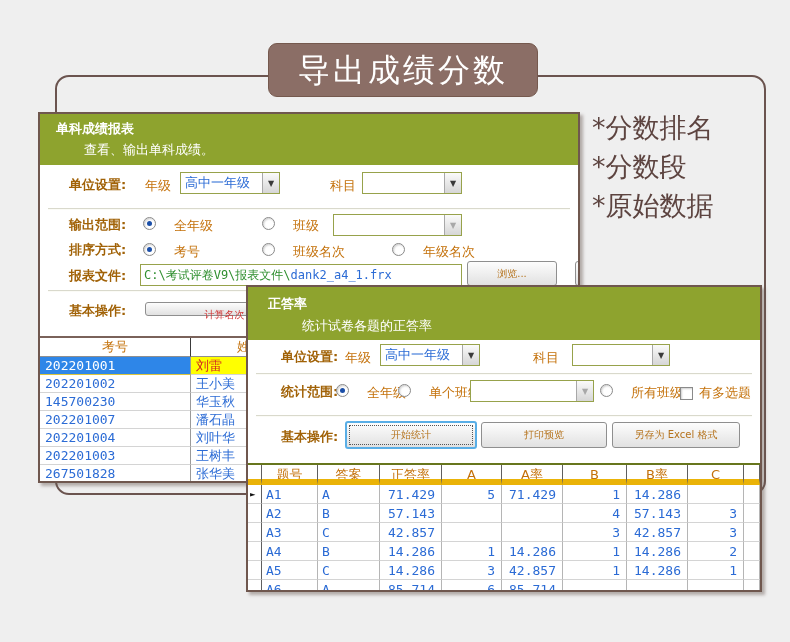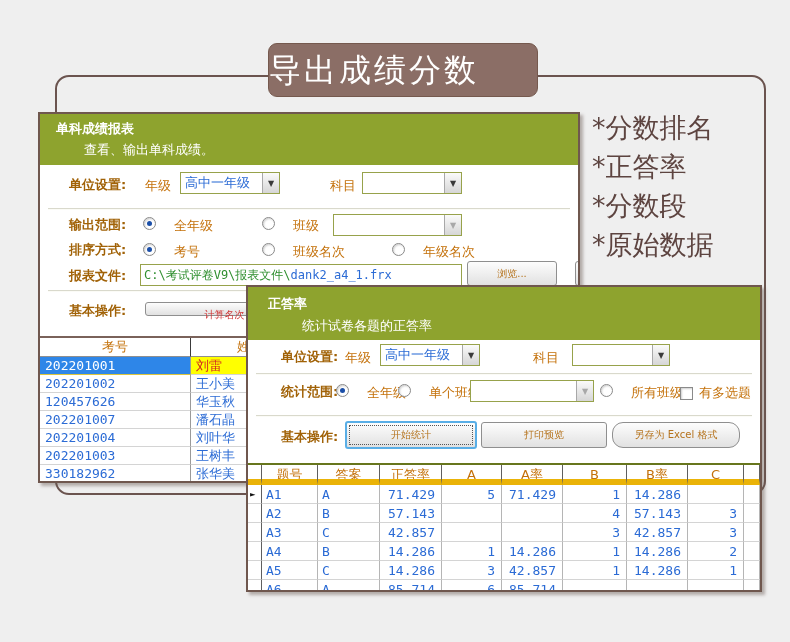--- a/index.html
+++ b/index.html
@@ -8,21 +8,21 @@
 
   .stage { position:absolute; inset:0; }
 
   
   .outer-frame { position:absolute; left:55px; top:75px; width:711px; height:420px;
     border:2px solid #6b544f; border-radius:14px; z-index:1; }
 
   
   .banner { position:absolute; left:268px; top:43px; width:270px; height:54px;
     background:#8b6e66; border:1px solid #75594e; border-radius:9px; z-index:6;
-    color:#fff; font-size:32px; letter-spacing:3px; text-align:left; line-height:52px; }
+    color:#fff; font-size:32px; letter-spacing:3px; text-align:center; line-height:52px; }
 
   
   .bullets { position:absolute; left:592px; top:108px; z-index:2; color:#5d4440;
     font-size:27px; line-height:39px; white-space:nowrap; }
 
   
   .dlg { position:absolute; background:#fff; border:2px solid #6f574e;
     box-shadow:3px 3px 3px rgba(105,88,82,.45); overflow:hidden; }
   .dlg1 { left:38px; top:112px; width:542px; height:371px; z-index:3; }
   .dlg2 { left:246px; top:285px; width:516px; height:307px; z-index:5; }
@@ -104,21 +104,20 @@
 <div class="stage">
 
   <div class="outer-frame"></div>
 
   <div class="banner">
     <span>导出成绩分数</span>
   </div>
 
   <div class="bullets">
     <div>*分数排名</div>
-    <div>*正答率</div>
     <div>*分数段</div>
     <div>*原始数据</div>
   </div>
 
   <div class="dlg dlg1">
     <div class="dlg-header">
       <div class="dlg-title" style="left:16px;top:6px;">单科成绩报表</div>
       <div class="dlg-sub" style="left:44px;top:27px;">查看、输出单科成绩。</div>
     </div>
 
@@ -186,41 +185,41 @@
         <div class="c sel-no">202201001</div>
         <div class="c sel-name">刘雷</div>
         <div class="c"></div>
       </div>
       <div class="trow">
         <div class="c">202201002</div>
         <div class="c">王小美</div>
         <div class="c"></div>
       </div>
       <div class="trow">
-        <div class="c">120457626</div>
+        <div class="c">145700230</div>
         <div class="c">华玉秋</div>
         <div class="c"></div>
       </div>
       <div class="trow">
         <div class="c">202201007</div>
         <div class="c">潘石晶</div>
         <div class="c"></div>
       </div>
       <div class="trow">
         <div class="c">202201004</div>
         <div class="c">刘叶华</div>
         <div class="c"></div>
       </div>
       <div class="trow">
         <div class="c">202201003</div>
         <div class="c">王树丰</div>
         <div class="c"></div>
       </div>
       <div class="trow">
-        <div class="c">330182962</div>
+        <div class="c">267501828</div>
         <div class="c">张华美</div>
         <div class="c"></div>
       </div>
     </div>
   </div>
 
   <div class="dlg dlg2">
     <div class="dlg-header">
       <div class="dlg-title" style="left:20px;top:8px;">正答率</div>
       <div class="dlg-sub" style="left:54px;top:30px;">统计试卷各题的正答率</div>
@@ -260,21 +259,21 @@
     <div class="checkbox-item" style="left:432px;top:97px;">
       <span class="checkbox"></span>
       <span>有多选题</span>
     </div>
 
     <div class="sep" style="top:128px;"></div>
 
     <div class="form-label" style="left:20px;top:141px;">基本操作:</div>
     <div class="btn btn-focus" style="left:97px;top:134px;width:132px;height:28px;line-height:23px;">开始统计</div>
     <div class="btn" style="left:233px;top:135px;width:126px;height:26px;line-height:24px;">打印预览</div>
-    <div class="btn" style="left:364px;top:135px;width:128px;height:26px;line-height:24px;border-radius:11px;">另存为 Excel 格式</div>
+    <div class="btn" style="left:364px;top:135px;width:128px;height:26px;line-height:24px;">另存为 Excel 格式</div>
 
     <div class="t2">
       <div class="trow hrow">
         <div class="c selcol"></div>
         <div class="c">题号</div>
         <div class="c">答案</div>
         <div class="c">正答率</div>
         <div class="c">A</div>
         <div class="c">A率</div>
         <div class="c">B</div>

